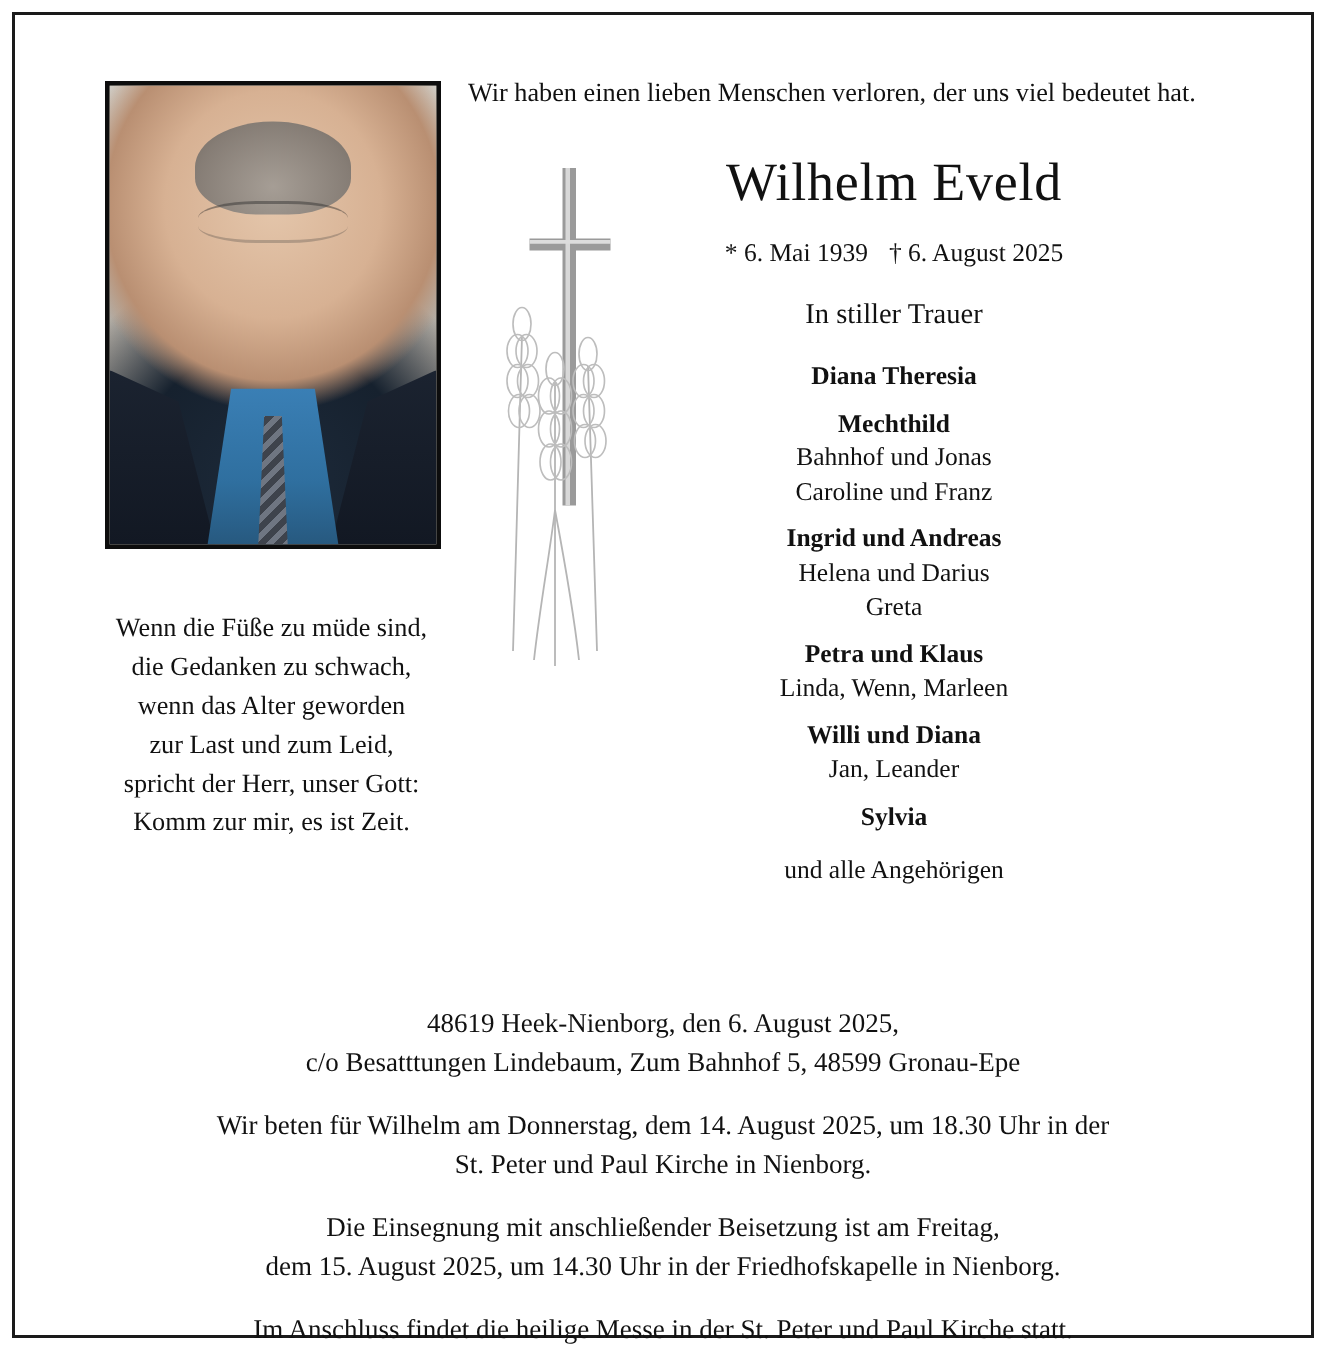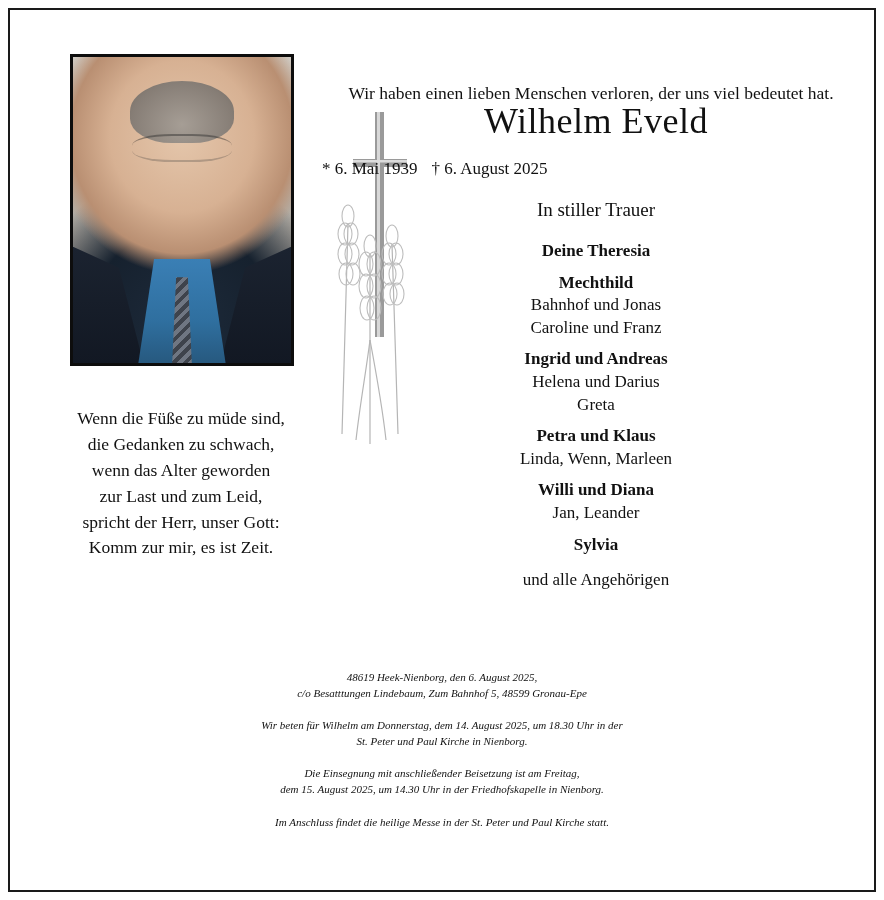--- a/index.html
+++ b/index.html
@@ -114,41 +114,40 @@
     width: 140px;
     height: 360px;
   }
 
   
   .lead {
     position: absolute;
     left: 290px;
     top: 28px;
     width: 558px;
-    text-align: center;
     font-size: 17.5px;
     line-height: 1.3;
-    margin-top: 32px;
   }
   .name {
     position: absolute;
     left: 300px;
     top: 80px;
     width: 548px;
     text-align: center;
     font-size: 36px;
     letter-spacing: .5px;
     line-height: 1.1;
     white-space: nowrap;
   }
   .dates {
     position: absolute;
     left: 300px;
     top: 137px;
     width: 548px;
+    text-align: center;
     font-size: 17px;
   }
   .dates .gap { display: inline-block; width: 14px; }
   .mourning {
     position: absolute;
     left: 300px;
     top: 177px;
     width: 548px;
     text-align: center;
     font-size: 19px;
@@ -178,23 +177,22 @@
     line-height: 1.48;
   }
 
   
   .footer {
     position: absolute;
     left: 24px;
     right: 24px;
     top: 648px;
     text-align: center;
-    font-size: 11px;
+    font-size: 18px;
     line-height: 1.42;
-    font-style: italic;
   }
   .footer .blk { margin-bottom: 17px; }
   .footer .blk:last-child { margin-bottom: 0; }
 </style>
 </head>
 <body>
 
 <div class="page">
   <div class="frame">
     <div class="inner">
@@ -261,21 +259,21 @@
       <div class="name">Wilhelm Eveld</div>
 
       <div class="dates">
         <span>* 6. Mai 1939</span><span class="gap"></span><span>† 6. August 2025</span>
       </div>
 
       <div class="mourning">In stiller Trauer</div>
 
       <div class="family">
         <div class="grp">
-          <div class="b">Deine Theresia</div>
+          <div class="b">Diana Theresia</div>
         </div>
         <div class="grp">
           <div class="b">Mechthild</div>
           <div>Bahnhof und Jonas</div>
           <div>Caroline und Franz</div>
         </div>
         <div class="grp">
           <div class="b">Ingrid und Andreas</div>
           <div>Helena und Darius</div>
           <div>Greta</div>

